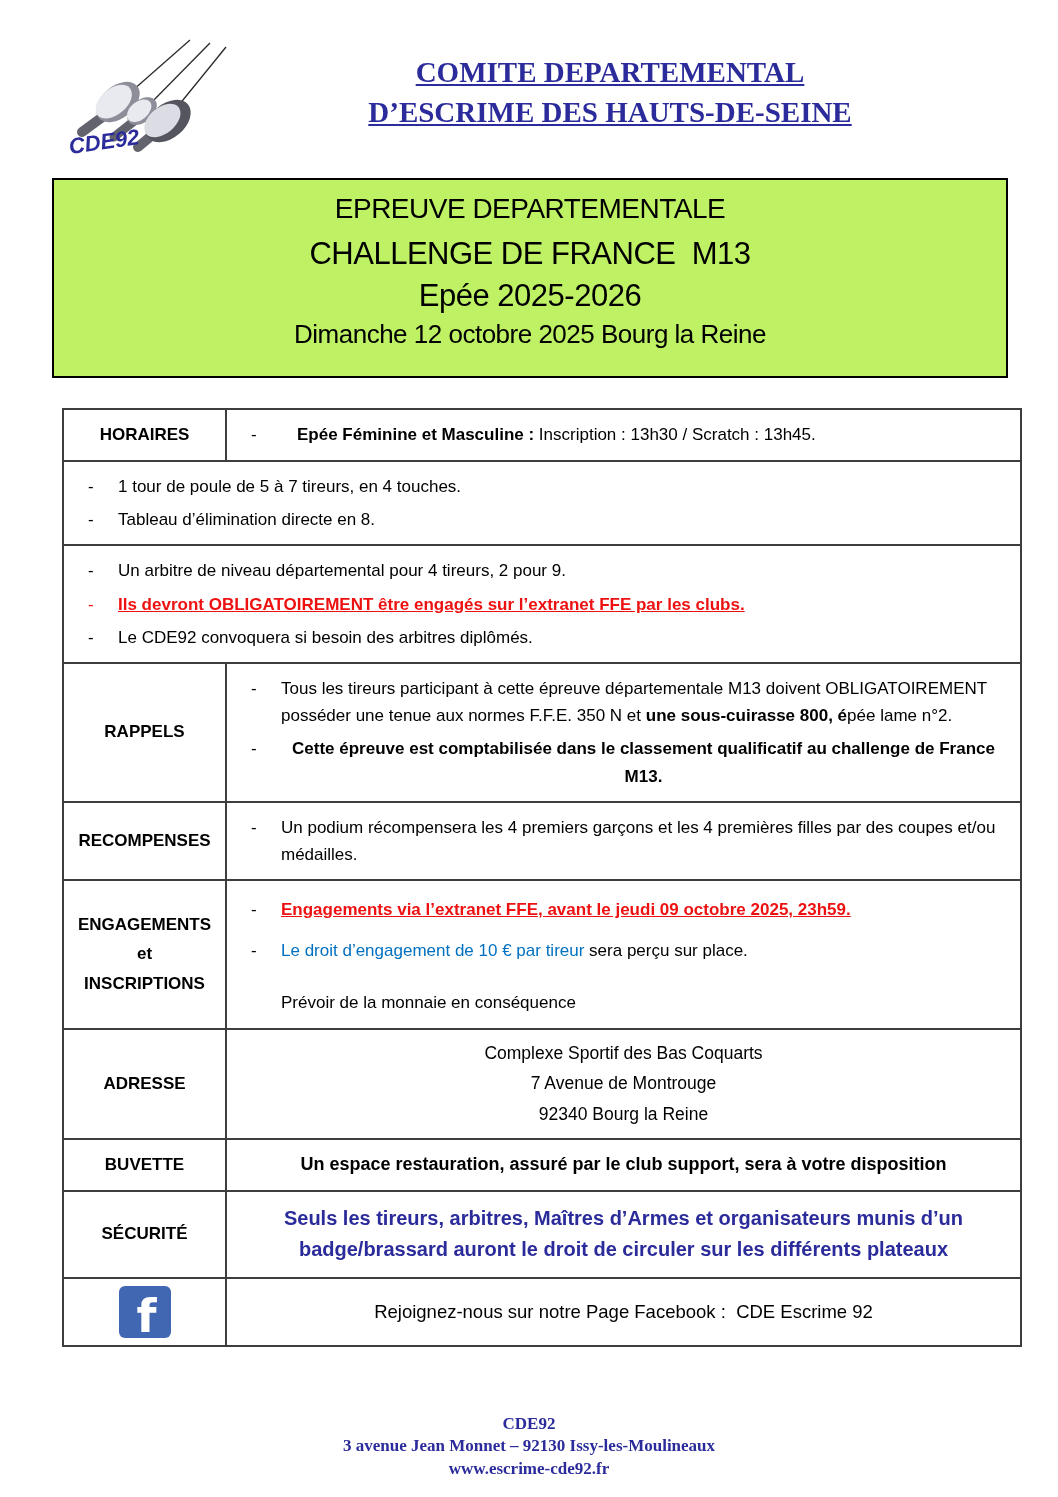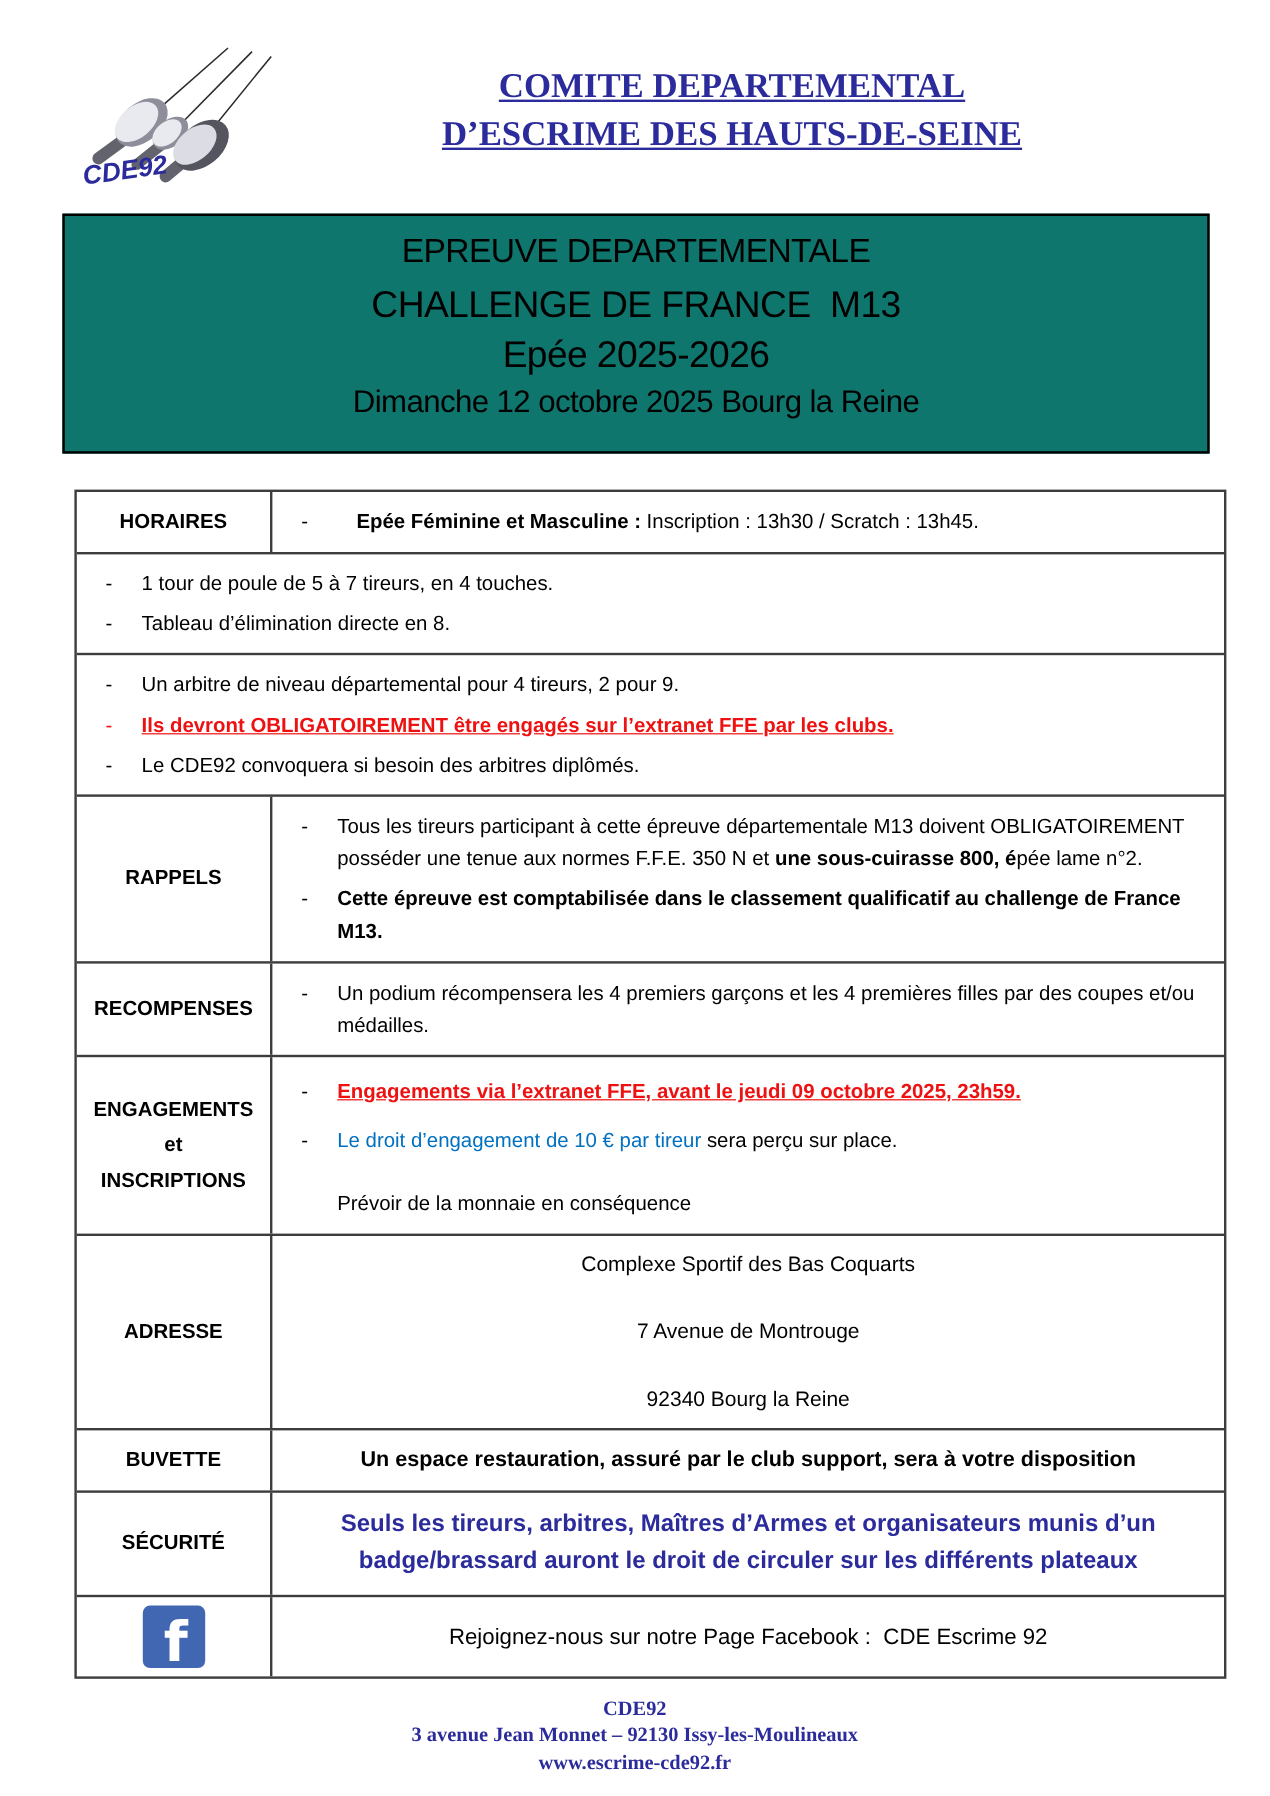--- a/index.html
+++ b/index.html
@@ -14,47 +14,47 @@
   .logo { position:absolute; left:64px; top:32px; width:165px; height:135px; }
   .org-title {
     position:absolute; left:285px; top:52px; width:650px; text-align:center;
     font-family:"Liberation Serif", serif; font-weight:bold;
     font-size:29px; color:var(--navy); line-height:1.38;text-decoration:underline;
   }
 
   
   .title-box {
     position:absolute; left:52px; top:178px; width:956px; height:200px;
-    border:2px solid #000; text-align:center; background:#0f766e;
+    border:2px solid #000; text-align:center; background:#bef264;
   }
   .tb1 { margin-top:13px; font-size:28px; letter-spacing:-0.5px; }
   .tb2 { margin-top:11px; font-size:31px; letter-spacing:-0.5px; white-space:pre-wrap; }
   .tb3 { margin-top:6px;  font-size:31px; letter-spacing:-0.5px; }
   .tb4 { margin-top:5px;  font-size:26px; letter-spacing:-0.5px; }
 
   
   .info-table { position:absolute; left:62px; top:408px; width:960px; border:2px solid #3d3d3d; background:#fff; }
   .row { display:flex; border-top:2px solid #3d3d3d; }
   .row:first-child { border-top:none; }
   .label-cell {
     flex:0 0 163px; width:163px; border-right:2px solid #3d3d3d;
     display:flex; flex-direction:column; align-items:center; justify-content:center;
     text-align:center; font-weight:bold; font-size:17px; line-height:1.75; padding:4px;
   }
   .content-cell {
     flex:1; padding:8px 14px 8px 24px; font-size:17px;
     display:flex; flex-direction:column; justify-content:center;
   }
-  .content-cell.centered { text-align:center; padding-left:14px;gap:26px; }
+  .content-cell.centered { text-align:center; padding-left:14px; }
   .bullet { display:flex; line-height:1.6; margin:3px 0; }
   .bullet.gap { margin:7px 0; }
   .dash { flex:0 0 30px; }
   .dash.wide { flex:0 0 46px; }
   .indent { margin-left:30px; line-height:1.6; margin-top:18px; margin-bottom:3px; }
-  .b { font-weight:bold; }
+  .b { font-weight:bold;text-align:center; }
   .red-link { color:var(--red); font-weight:bold; text-decoration:underline; }
   .red-dash { color:var(--red); }
   .blue-em { color:var(--blue); font-weight:normal; }
   .adresse-line { line-height:1.75; font-size:17.5px; }
   .securite-text { font-size:20px; font-weight:bold; color:var(--navy); line-height:1.55; padding:0 28px; }
   .buvette-text { font-size:18px; font-weight:bold; }
   .fb-label { padding:7px; }
   .fb-icon {
     width:52px; height:52px; background:var(--fb); border-radius:6px;
     display:flex; align-items:flex-end; justify-content:center; overflow:hidden;

